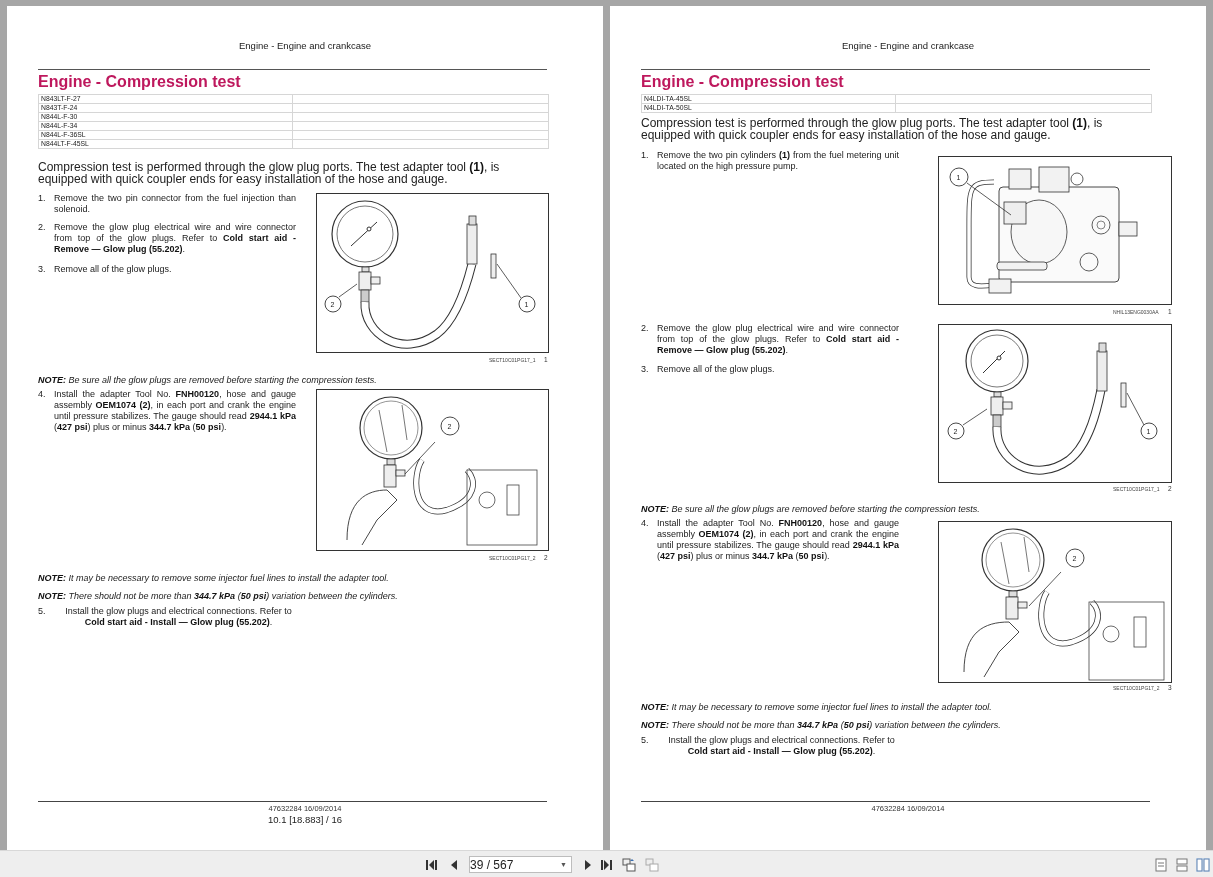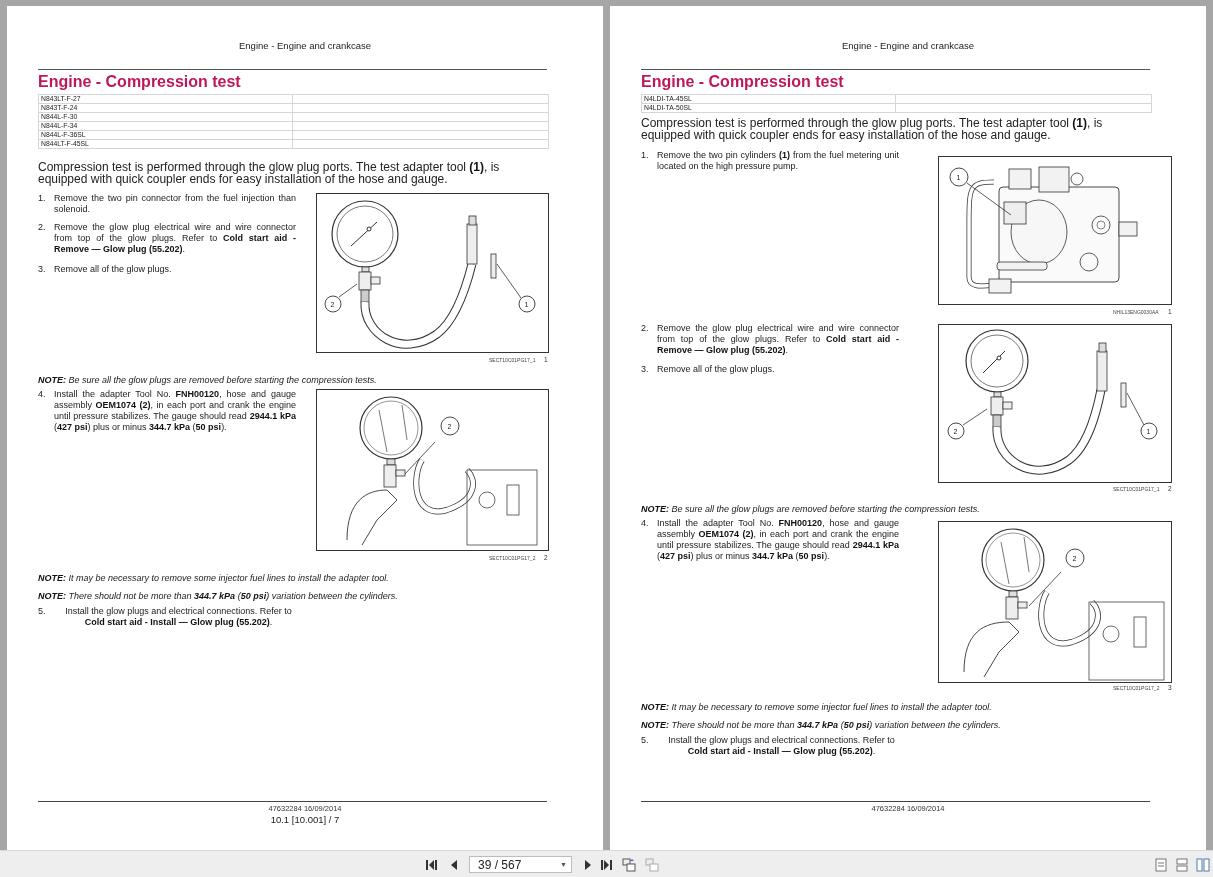--- a/index.html
+++ b/index.html
@@ -24,21 +24,21 @@
   .note { position: absolute; left: 31px; font-size: 9px; font-style: italic; color: #222; white-space: nowrap; }
   .note b { font-style: italic; }
   .figure { position: absolute; border: 1px solid #333; background: #fff; overflow: hidden; }
   .fig-caption { position: absolute; font-size: 5px; color: #444; white-space: nowrap; }
   .fig-num { position: absolute; font-size: 6.5px; color: #333; }
   .footer-rule { position: absolute; left: 31px; right: 56px; top: 795px; border-top: 1px solid #444; }
   .footer-doc { position: absolute; top: 798px; left: 0; width: 100%; text-align: center; font-size: 7.5px; color: #333; }
   .footer-page { position: absolute; top: 808px; left: 0; width: 100%; text-align: center; font-size: 9.5px; color: #222; }
   .toolbar { position: absolute; left: 0; top: 850px; width: 1213px; height: 27px; background: #eeeeee; border-top: 1px solid #d8d8d8; }
   .nav-btn { position: absolute; top: 7px; width: 14px; height: 14px; cursor: pointer; }
-  .page-box { position: absolute; left: 469px; top: 5px; width: 103px; height: 17px; background: #fff; border: 1px solid #bdbdbd; font-size: 12px; color: #222; padding-left: 8px; line-height: 16px; }
+  .page-box { position: absolute; left: 469px; top: 5px; width: 103px; height: 17px; background: #fff; border: 1px solid #bdbdbd; font-size: 12px; color: #222; padding-left: 0; line-height: 16px; }
   .page-box .dd { position: absolute; right: 4px; top: 0; font-size: 7px; color: #555; }
   .view-btn { position: absolute; top: 7px; width: 14px; height: 14px; cursor: pointer; }
   .view-btn.active { background: #dbe6f2; }
   .callout { fill: #fff; stroke: #333; stroke-width: 0.9; }
   .callout-text { font-family: "Liberation Sans", sans-serif; font-size: 7px; fill: #222; }
 </style>
 </head>
 <body>
 
 <div class="viewer">
@@ -151,21 +151,21 @@
     <div class="note" style="top:567px;"><b>NOTE:</b><span> It may be necessary to remove some injector fuel lines to install the adapter tool.</span></div>
     <div class="note" style="top:585px;"><b>NOTE:</b><span> There should not be more than </span><b>344.7 kPa</b><span> (</span><b>50 psi</b><span>) variation between the cylinders.</span></div>
 
     <div class="step wide" style="top:600px; width:265px;">
         <span class="num">5.</span>
         <span class="txt"><span>Install the glow plugs and electrical connections. Refer to </span><b>Cold start aid - Install — Glow plug (55.202)</b><span>.</span></span>
       </div>
 
     <div class="footer-rule"></div>
     <div class="footer-doc">47632284 16/09/2014</div>
-    <div class="footer-page">10.1 [10.001] / 7</div>
+    <div class="footer-page">10.1 [18.883] / 16</div>
   </div>
 
   <div class="page" id="page-right">
     <div class="running-header">Engine - Engine and crankcase</div>
     <div class="title-rule"></div>
     <div class="page-title">Engine - Compression test</div>
 
     <table class="model-table" style="top:88px;">
       <tbody>
           <tr>

